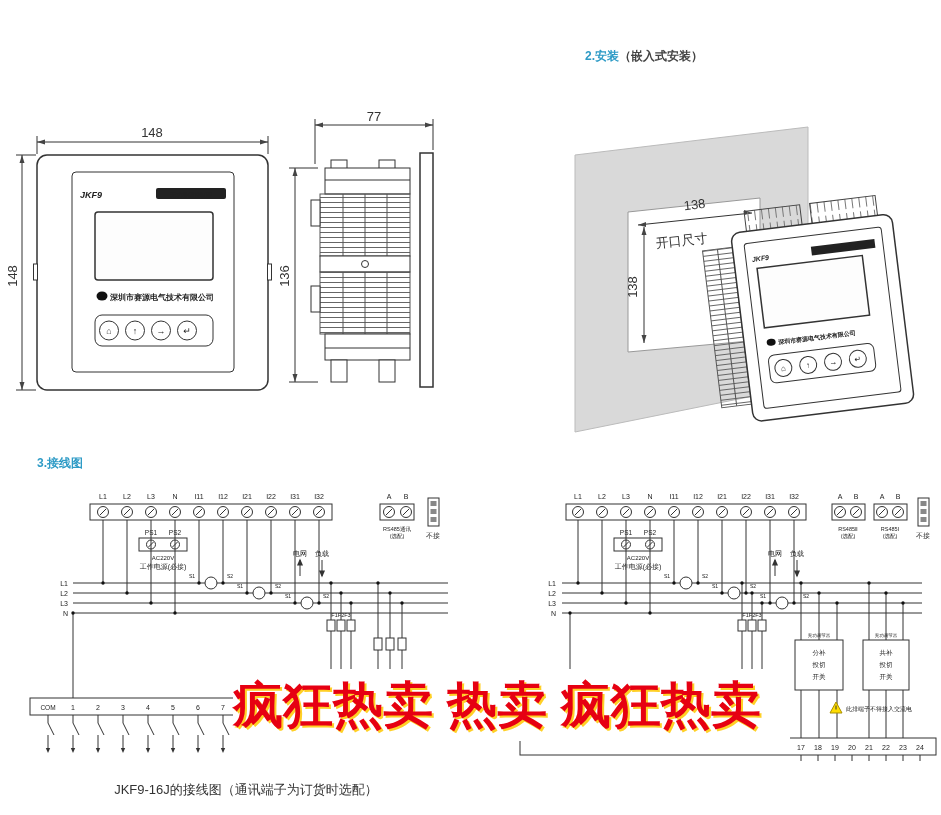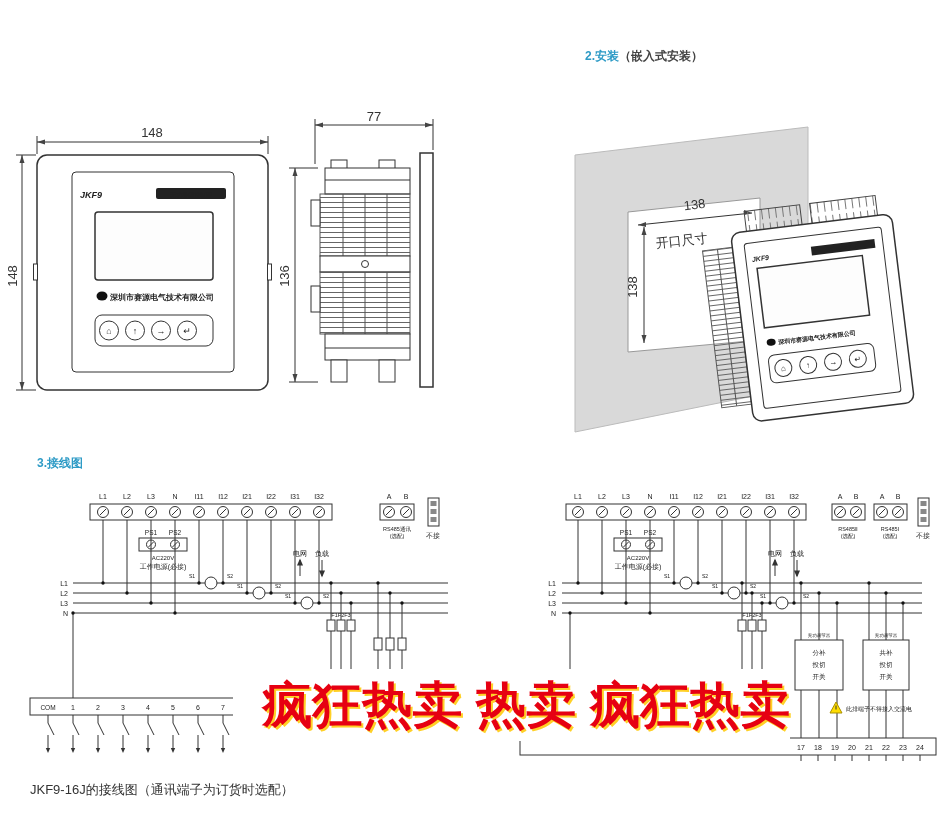--- a/index.html
+++ b/index.html
@@ -1,22 +1,22 @@
 <!DOCTYPE html>
 <html><head>
 <meta charset="utf-8">
 <title>JKF9 Controller Manual Page</title>
 <style>
   *{box-sizing:border-box}
   body{margin:0;background:#fff}
   .canvas{position:relative;width:941px;height:815px;background:#fff;font-family:"Liberation Sans",sans-serif;overflow:hidden}
   .hdr{position:absolute;font-size:12px;font-weight:bold;color:#2e9bc6}
   .hdr .sub{color:#444}
-  .caption{position:absolute;top:781px;font-size:13px;color:#333;}
-  .banner{position:absolute;left:233px;top:669px;width:557px;height:72px;background:#fff;display:flex;align-items:center;justify-content:flex-end;z-index:5}
+  .caption{position:absolute;top:781px;font-size:13px;color:#333;text-align:center}
+  .banner{position:absolute;left:233px;top:669px;width:557px;height:72px;background:#fff;display:flex;align-items:center;justify-content:flex-start;z-index:5}
   .banner span{font-size:50px;font-weight:900;color:#e60012;white-space:nowrap;letter-spacing:0;text-shadow:2px 2px 0 rgba(255,200,0,.85)}
   svg.layer{position:absolute;overflow:visible}
   svg text{font-family:"Liberation Sans",sans-serif;fill:#222}
   .wiring line,.mech line{stroke:#333;stroke-width:1;fill:none}
   .fw{fill:#fff;stroke:#333;stroke-width:1}
   .lnt{fill:#fff;stroke:#333;stroke-width:1.5}
   .dot{fill:#111;stroke:none}
   .ct{fill:#fff;stroke:#333;stroke-width:1}
   .dimt{font-size:13px;fill:#333;text-anchor:middle}
   .t45m{font-size:4.5px;text-anchor:middle}

